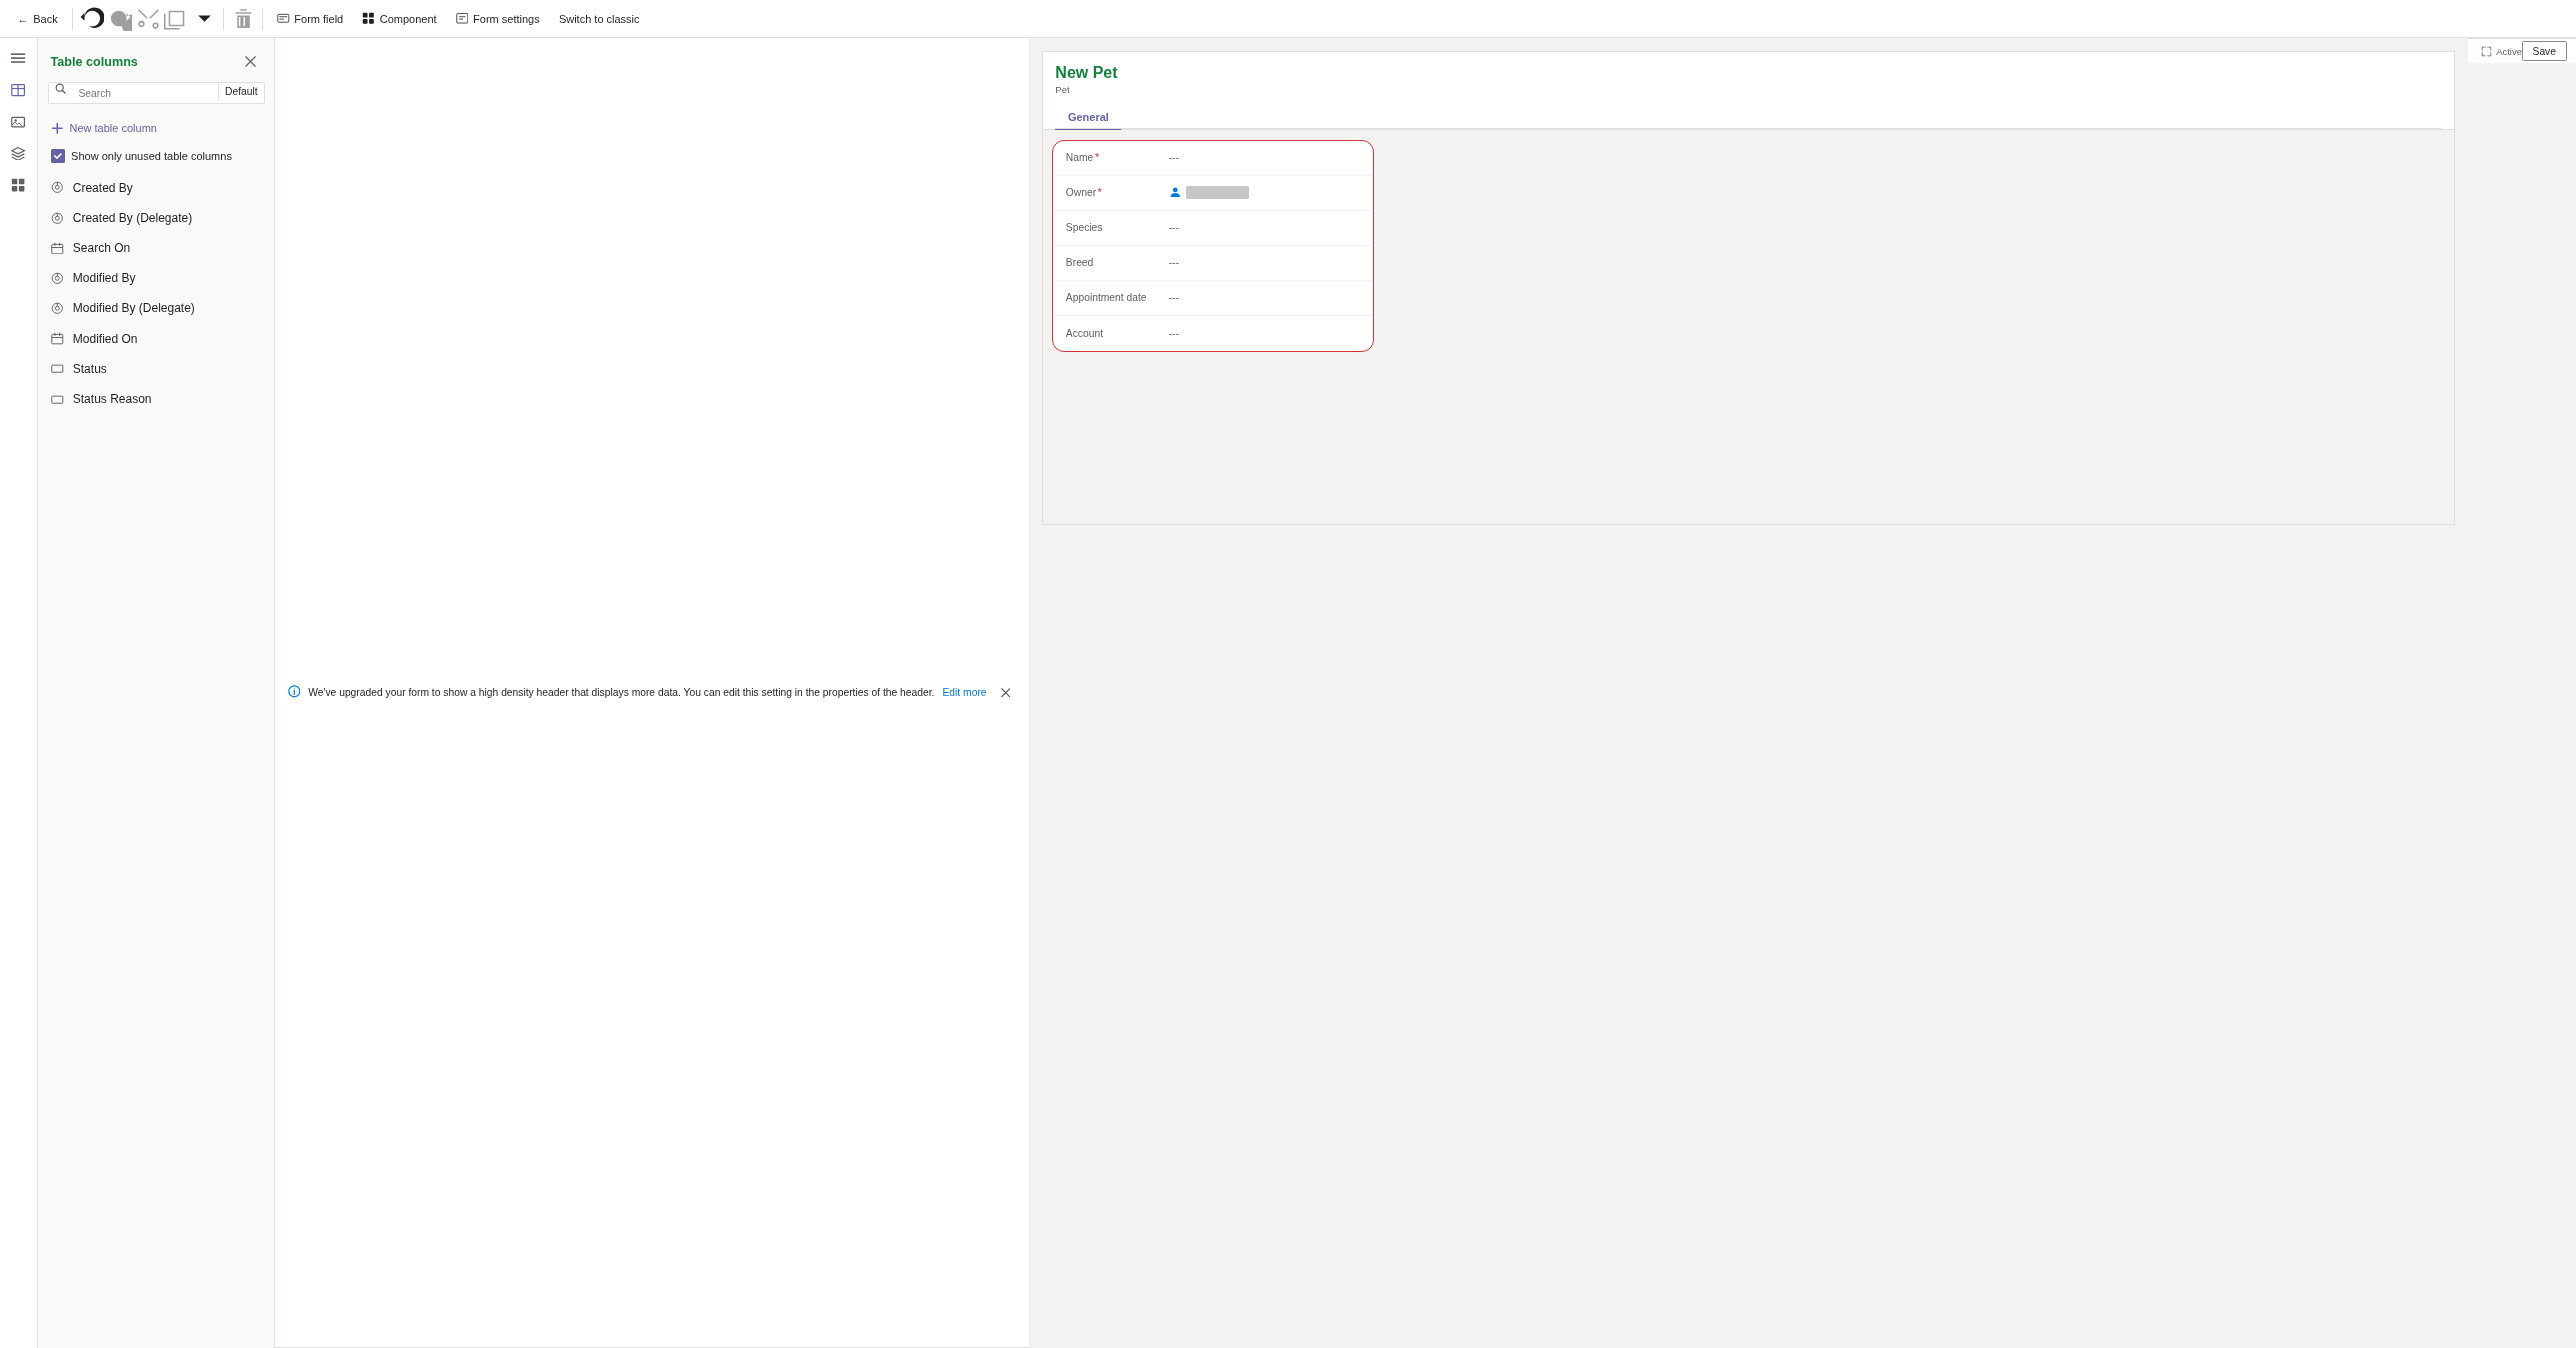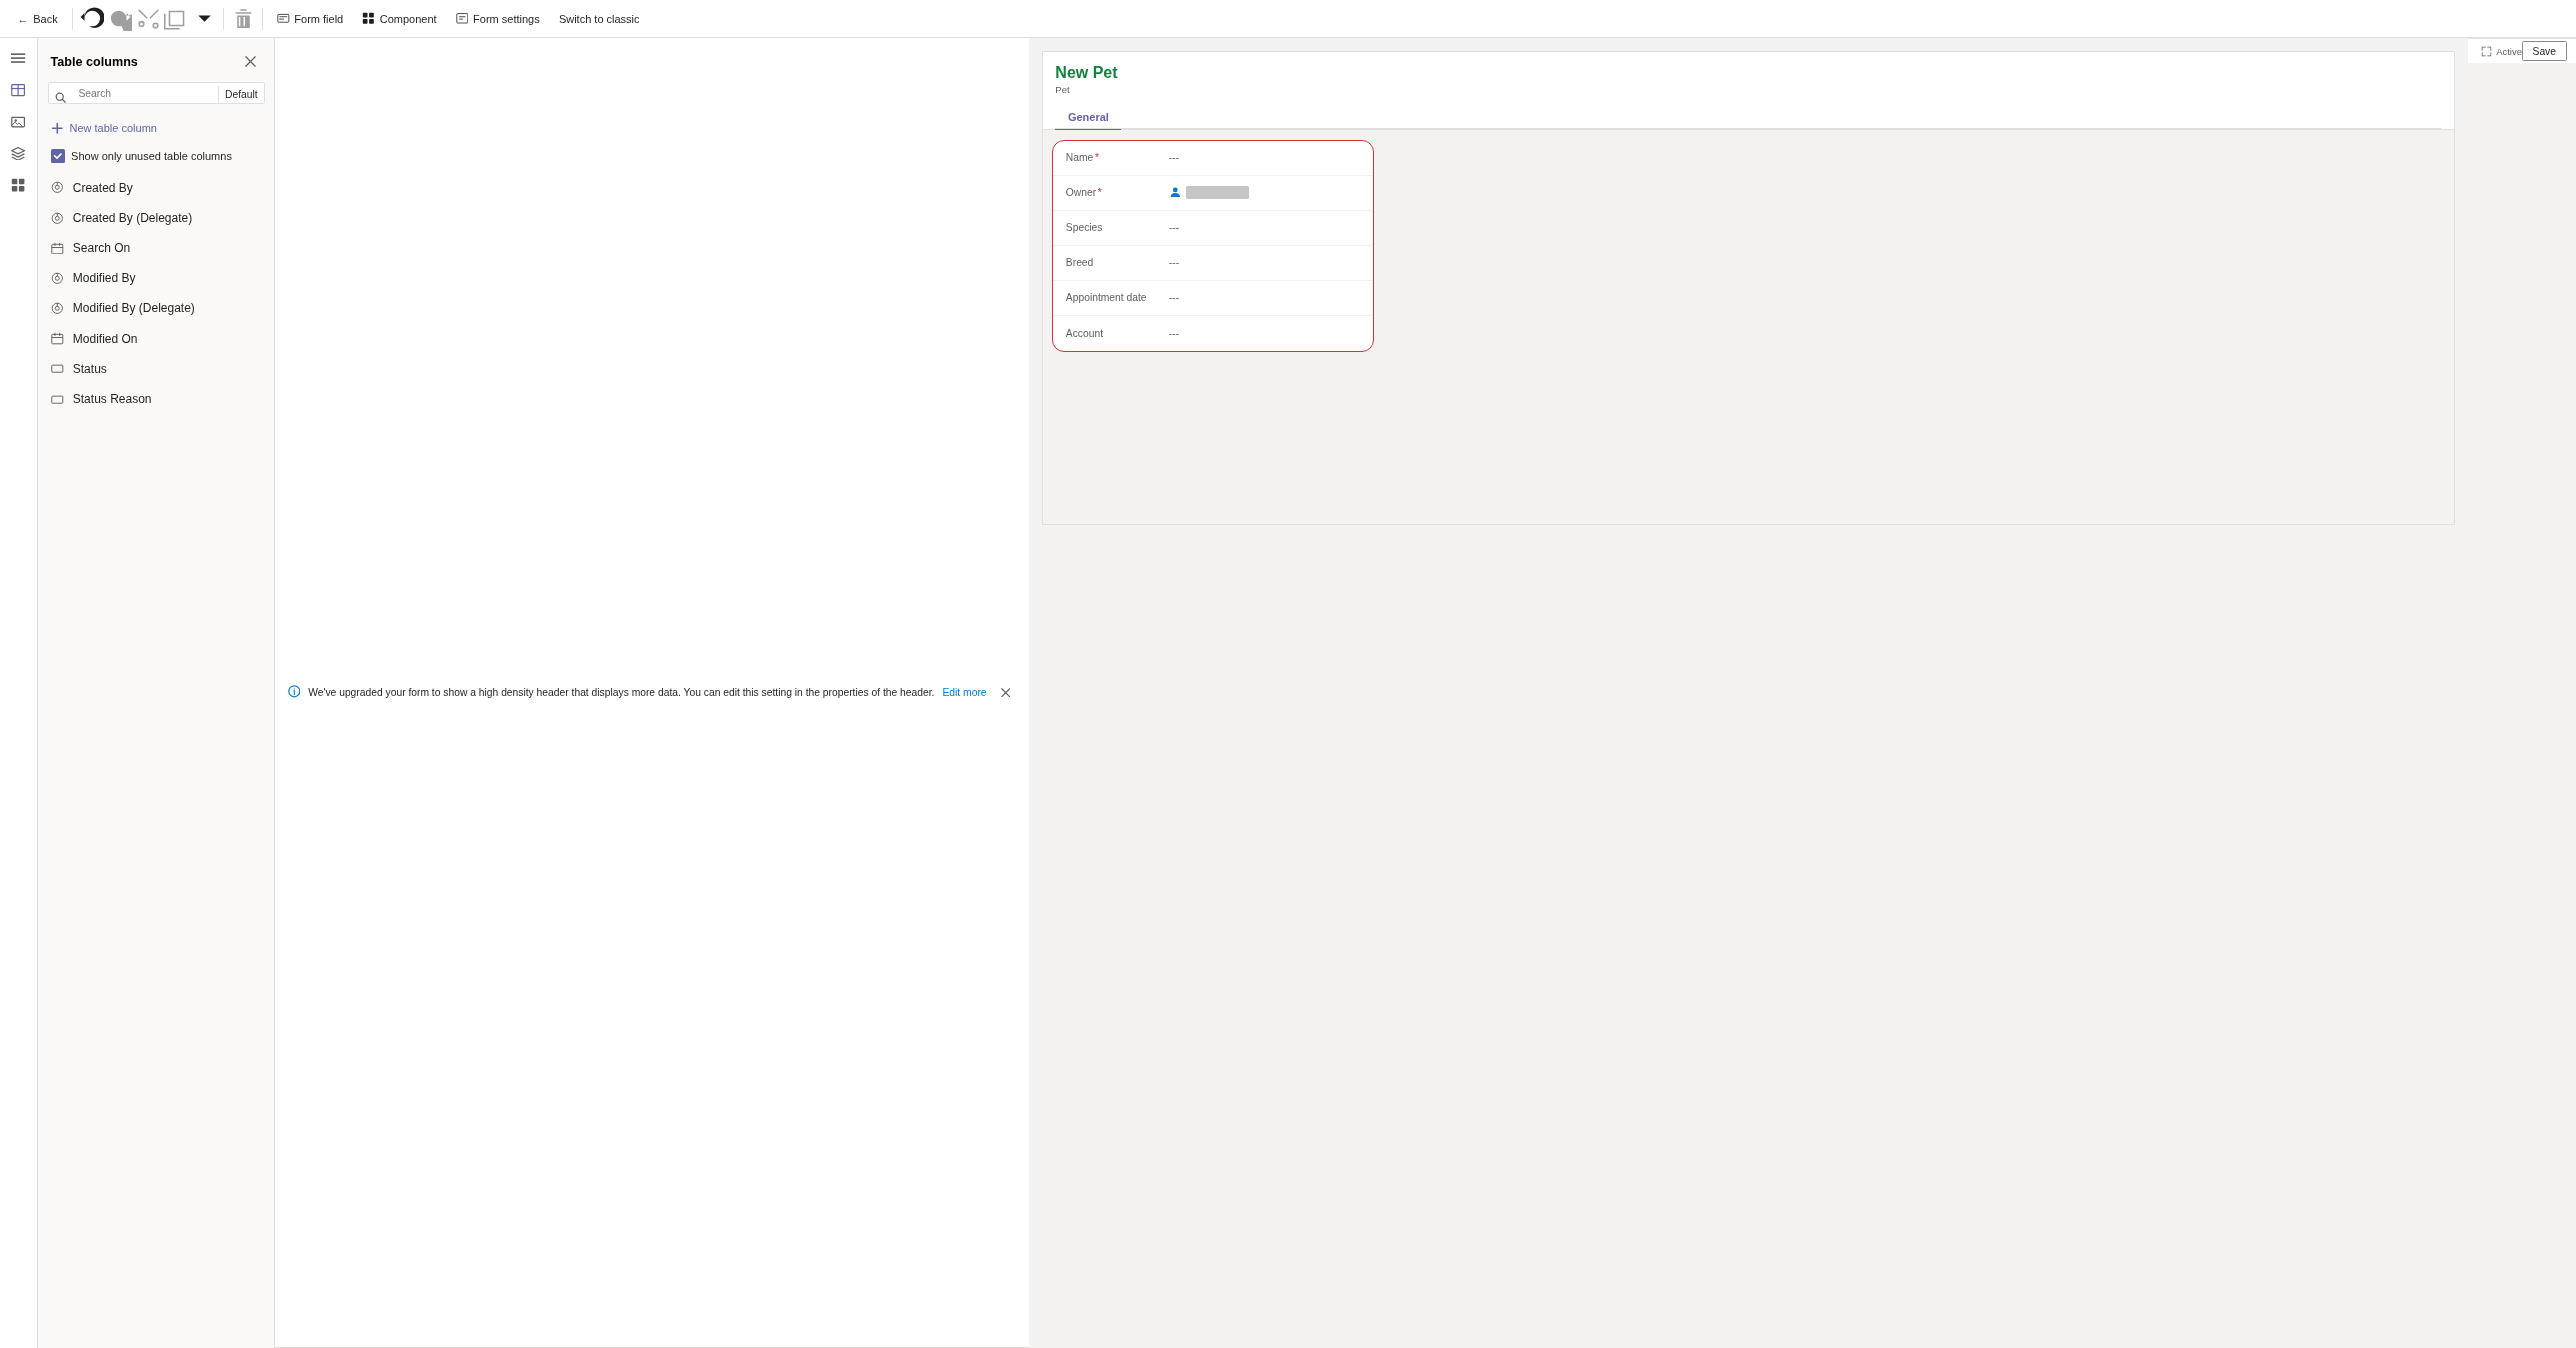--- a/index.html
+++ b/index.html
@@ -47,30 +47,30 @@
     
     .sidebar {
       width: 237px; background: #faf9f8; border-right: 0.8px solid #e1dfdd;
       display: flex; flex-direction: column; flex-shrink: 0;
     }
     .sidebar-header {
       display: flex; align-items: center; justify-content: space-between;
       padding: 12.6px 12.6px 9.5px;
     }
     .sidebar-title {
-      font-size: 12.6px; font-weight: 600; color: #000000;
+      font-size: 12.6px; font-weight: 600; color: #15803d;
     }
     .sidebar-close {
       width: 22px; height: 22px; border: none; background: transparent;
       cursor: pointer; display: flex; align-items: center; justify-content: center;
       color: #605e5c; border-radius: 1.6px;
     }
 
     .sidebar-search {
-      display: flex; align-items: flex-end; margin: 0 9.5px 9.5px;
+      display: flex; align-items: flex-start; margin: 0 9.5px 9.5px;
       border: 0.8px solid #e1dfdd; border-radius: 1.6px; background: #fff;
       overflow: hidden;
     }
     .sidebar-search input {
       flex: 1; border: none; padding: 4.7px 6.3px; font-size: 10.3px;
       outline: none; background: transparent;
     }
     .sidebar-search .search-icon {
       padding: 0 6.3px; color: #605e5c; display: flex; align-items: center;
     }

